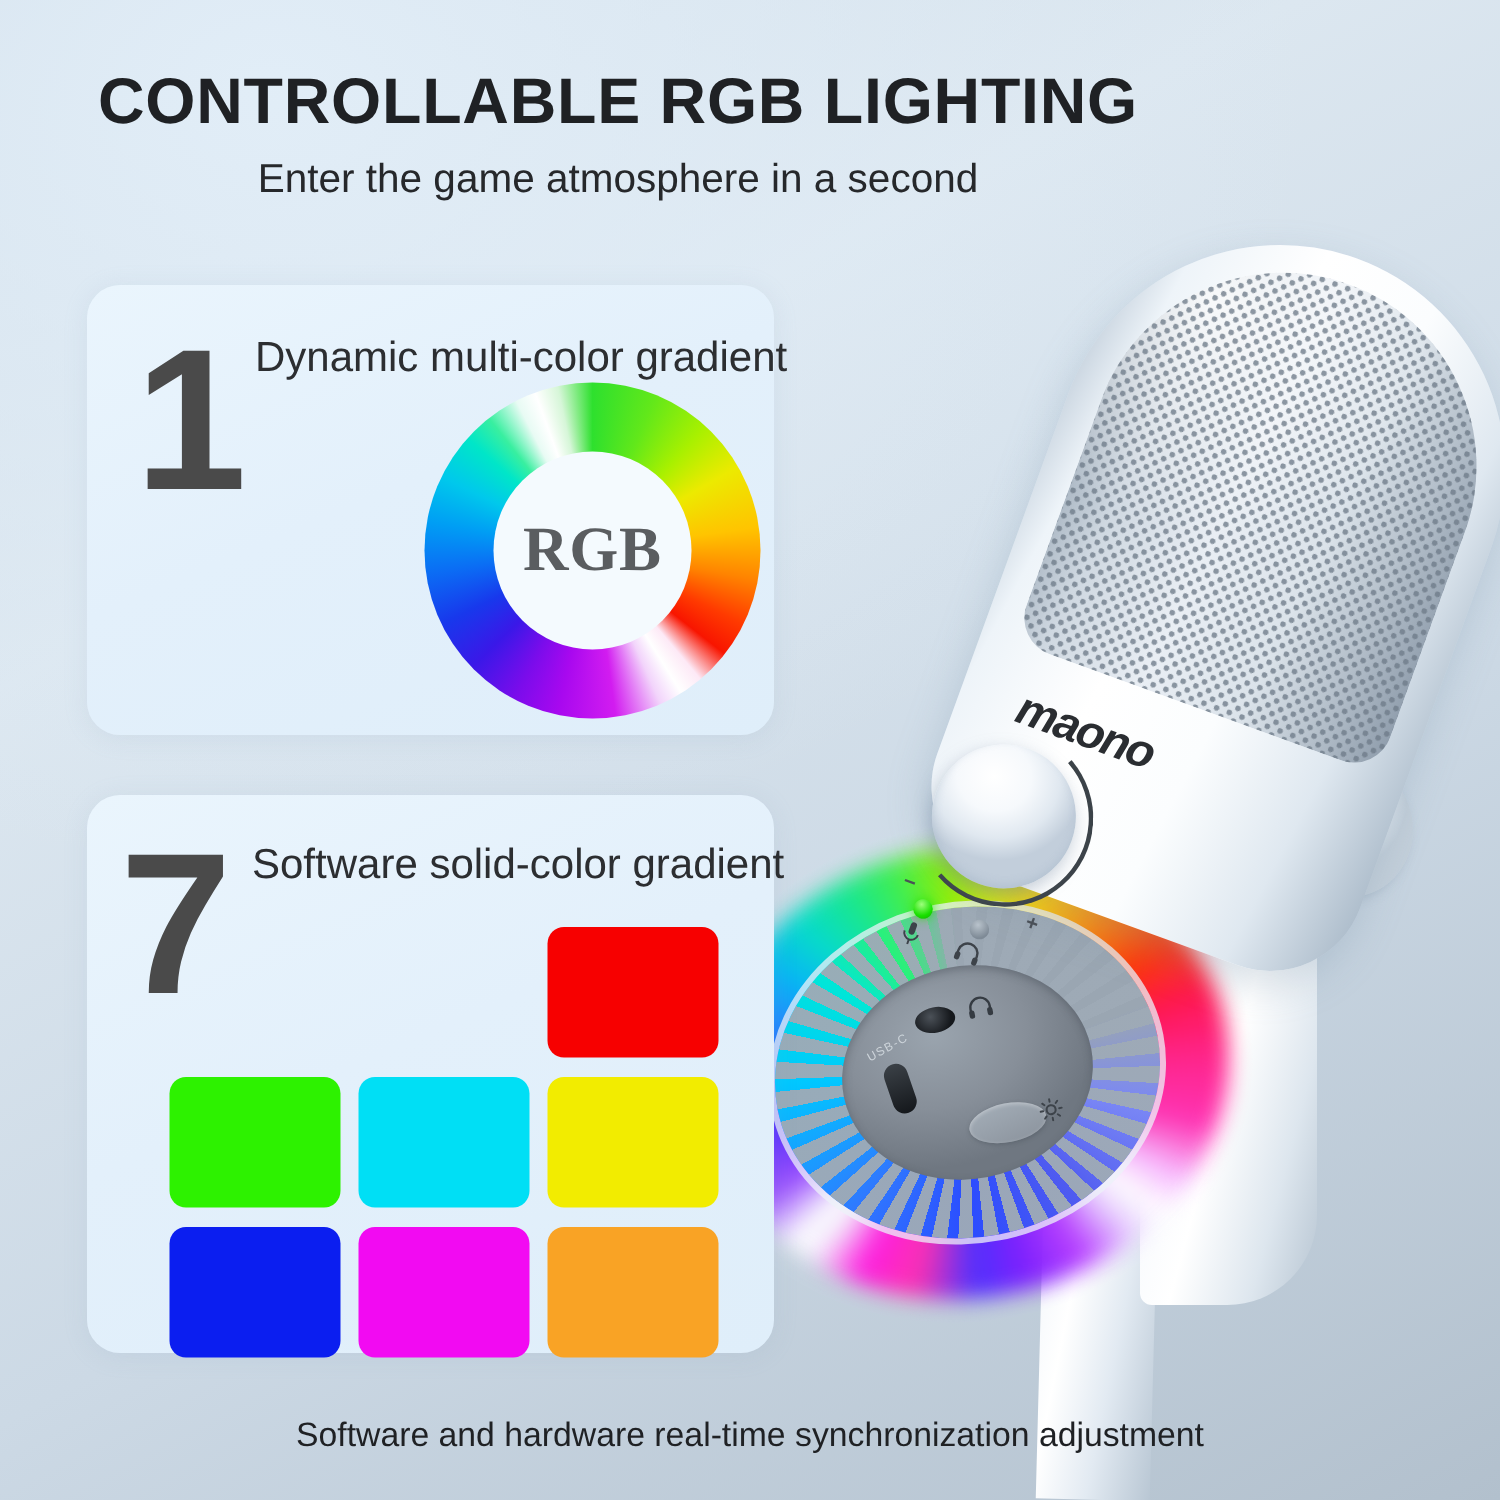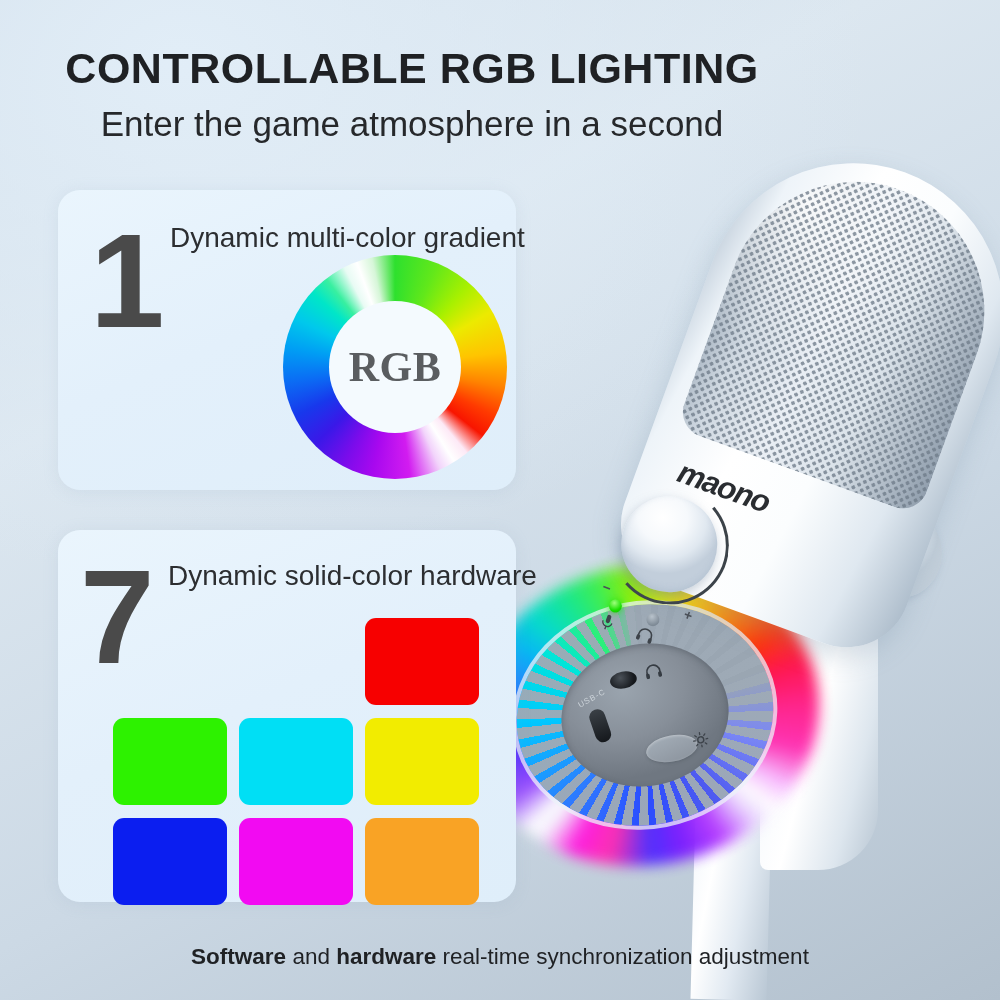--- a/index.html
+++ b/index.html
@@ -14,21 +14,21 @@
   }
 
   
   .header { position:absolute; top:0; left:0; width:824px; text-align:center; }
   .title {
     margin-top:46px;
     font-size:43px; font-weight:bold; letter-spacing:.5px;
     color:#1f2124; line-height:1.05;
   }
   .subtitle {
-    margin-top:13px; font-size:35px; color:#26282b; font-weight:400;
+    margin-top:13px; font-size:27px; color:#26282b; font-weight:400;
   }
 
   
   .card {
     position:absolute;
     border-radius:22px;
     background:linear-gradient(157deg,#eaf5fd 0%,#e3f0fb 45%,#dfeefa 100%);
     box-shadow:0 2px 16px rgba(140,165,190,.16);
   }
   #card-1 { left:58px; top:190px; width:458px; height:300px; }
@@ -81,21 +81,21 @@
     gap:13px 12px;
   }
   .swatch { border-radius:11px; }
   .swatch.empty { background:transparent; }
 
   
   .caption {
     position:absolute; left:0; top:944px; width:1000px; text-align:center;
     font-size:22.5px; color:#1f2124;
   }
-  .caption b { font-weight:bold; }
+  .caption b { font-weight:normal; }
 
   
   .product { position:absolute; left:0; top:0; width:1000px; height:1000px;
              pointer-events:none; }
 
   
   .stand-post {
     position:absolute; left:702px; top:560px; width:76px; height:440px;
     background:linear-gradient(100deg,#c7d3de 0%,#eef4f9 22%,#ffffff 48%,#e2eaf2 72%,#b9c7d4 100%);
     border-radius:8px 8px 0 0;
@@ -347,21 +347,21 @@
   <div class="ring-wrap">
     <div class="ring"></div>
     <div class="ring-hole">
       <span class="ring-text">RGB</span>
     </div>
   </div>
 </div>
 
 <div class="card" id="card-2">
   <div class="card-num">7</div>
-  <div class="card-label">Dynamic solid-color hardware</div>
+  <div class="card-label">Software solid-color gradient</div>
   <div class="swatches" id="swatch-grid">
       <div class="swatch empty"></div>
       <div class="swatch empty"></div>
       <div class="swatch" style="background: rgb(247, 0, 0);"></div>
       <div class="swatch" style="background: rgb(45, 242, 0);"></div>
       <div class="swatch" style="background: rgb(0, 223, 245);"></div>
       <div class="swatch" style="background: rgb(242, 236, 0);"></div>
       <div class="swatch" style="background: rgb(11, 30, 240);"></div>
       <div class="swatch" style="background: rgb(242, 10, 242);"></div>
       <div class="swatch" style="background: rgb(249, 163, 37);"></div>

